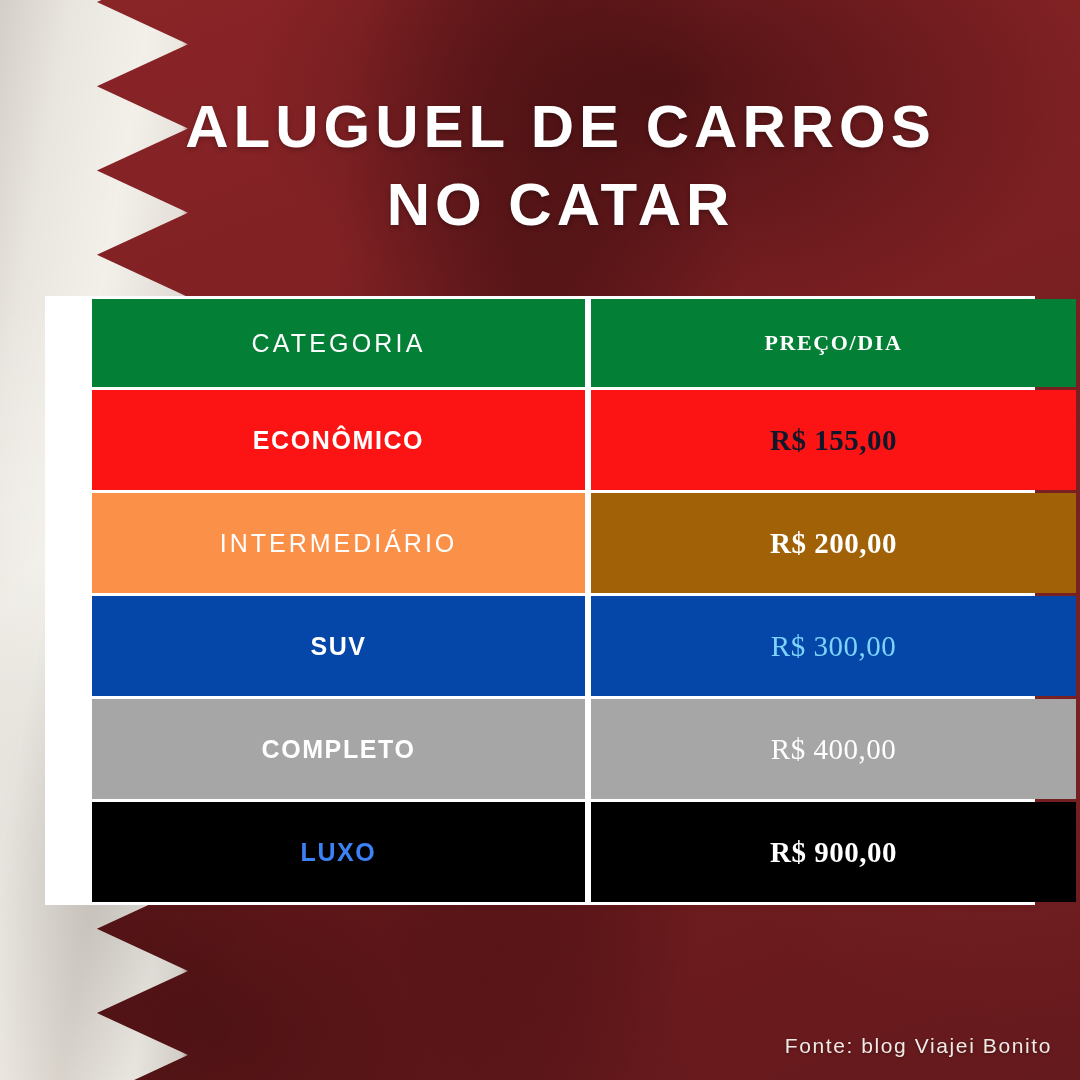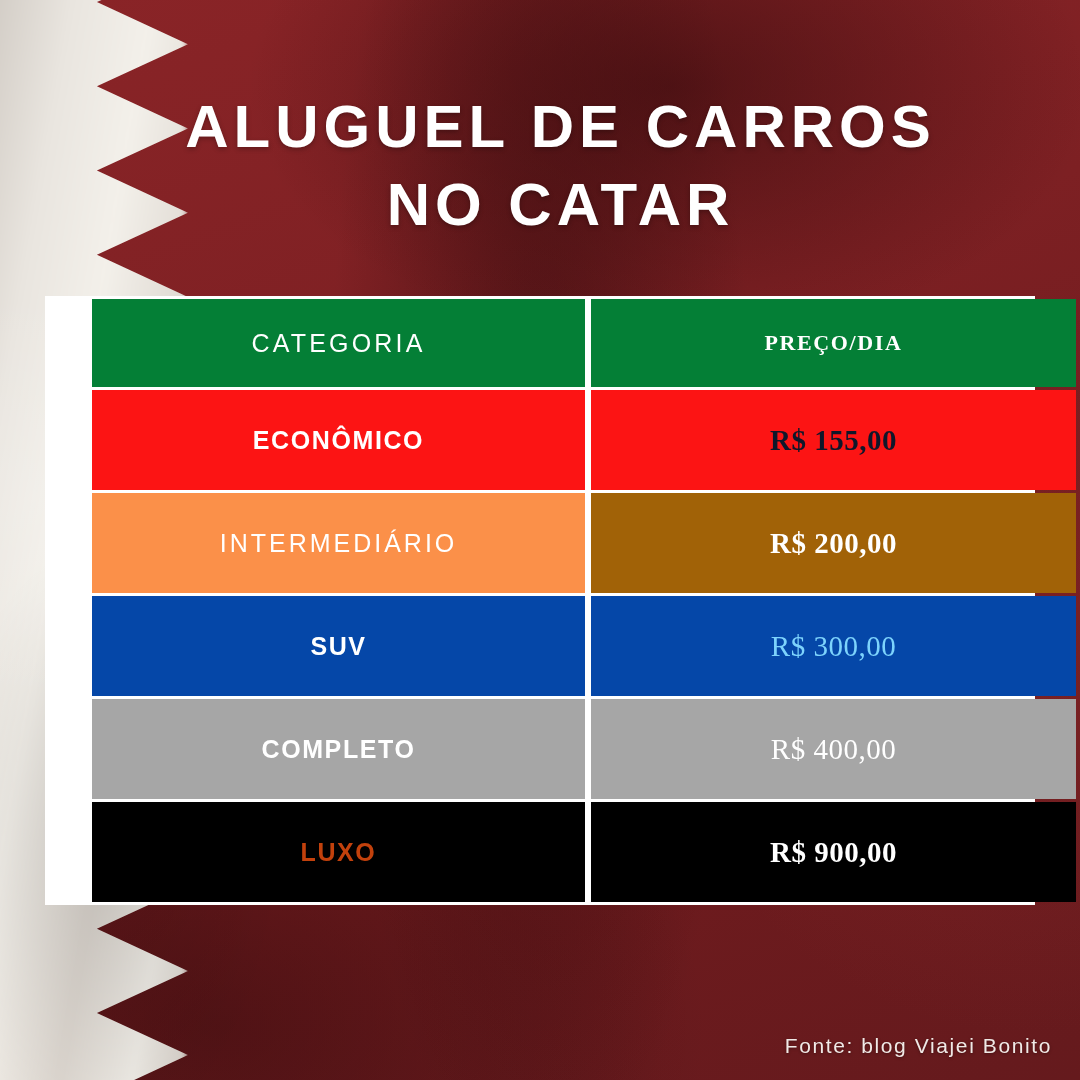--- a/index.html
+++ b/index.html
@@ -247,21 +247,21 @@
       <div class="cell cat" style="background: rgb(166, 166, 166); color: rgb(255, 255, 255);">
         <span class="cat-label bold">COMPLETO</span>
       </div>
       <div class="cell gap"></div>
       <div class="cell price" style="background: rgb(166, 166, 166); color: rgb(255, 255, 255);">
         <span class="price-label light">R$ 400,00</span>
       </div>
     </div>
 
     <div class="trow row-data">
-      <div class="cell cat" style="background: rgb(0, 0, 0); color: #c2410c;">
+      <div class="cell cat" style="background: rgb(0, 0, 0); color: #3b82f6;">
         <span class="cat-label bold">LUXO</span>
       </div>
       <div class="cell gap"></div>
       <div class="cell price" style="background: rgb(0, 0, 0); color: rgb(255, 255, 255);">
         <span class="price-label bold">R$ 900,00</span>
       </div>
     </div>
 
   </div>
 

